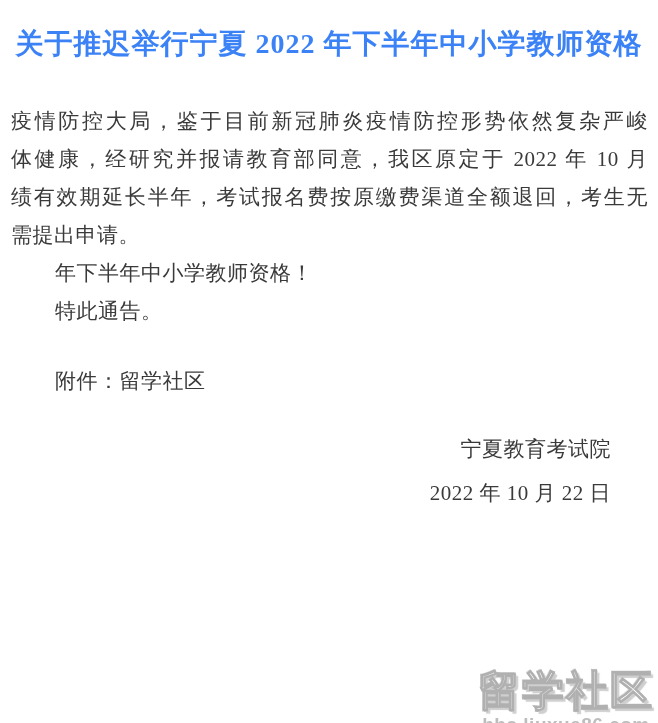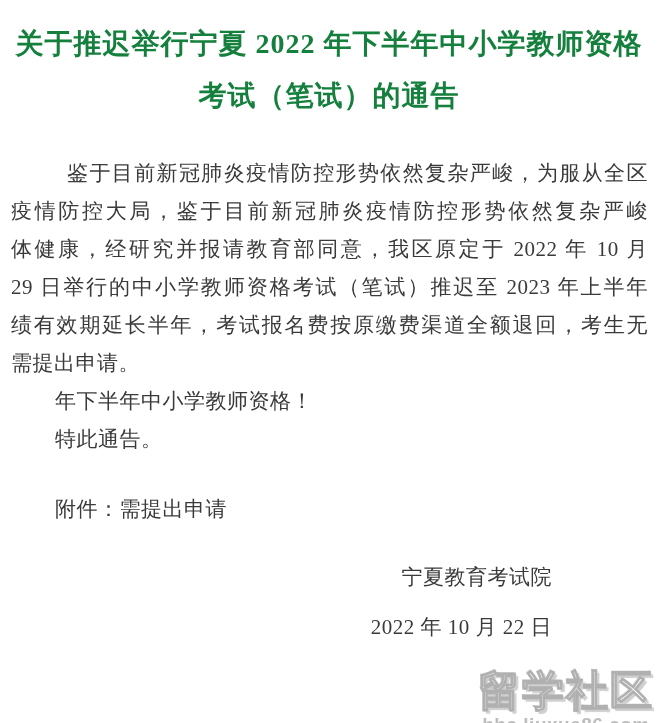--- a/index.html
+++ b/index.html
@@ -11,21 +11,21 @@
     font-family: "Liberation Serif", "DejaVu Serif", serif;
   }
   .page { position: relative; width: 658px; height: 723px; }
 
   .title { margin: 18px 0 0 0; padding: 0; }
   .title-line {
     text-align: center;
     font-size: 28px;
     line-height: 52px;
     font-weight: bold;
-    color: #15803d;
+    color: #3b82f6;
     letter-spacing: 1px;
     white-space: nowrap;
   }
 
   .body-text {
     margin: 32px 10px 0 11px;
     font-size: 21px;
     color: #3a3a3a;
   }
   .body-text .line, .body-text .jline {
@@ -33,28 +33,28 @@
     height: 38px;
     letter-spacing: 0.5px;
   }
   .jline { text-align: justify; text-align-last: justify; white-space: nowrap; }
   .jline.first { text-indent: 56px; }
   .line.indent { text-indent: 44px; }
   .attachment { margin-top: 32px; }
 
   .signature {
     margin-top: 30px;
-    padding-right: 106px;
+    padding-right: 47px;
     text-align: right;
     font-size: 21px;
     color: #3a3a3a;
     letter-spacing: 0.5px;
   }
   .sig-line { line-height: 38px; }
-  .sig-date { margin-top: 12px; }
+  .sig-date { margin-top: 6px; }
 
   .watermark {
     position: absolute;
     right: 4px;
     bottom: 6px;
     text-align: center;
     z-index: 5;
     font-family: "Liberation Sans", "DejaVu Sans", sans-serif;
   }
   .wm-brand {
@@ -77,33 +77,30 @@
     white-space: nowrap;
   }
 </style>
 </head>
 <body>
 
 <div class="page">
 
   <div class="title">
     <div class="title-line">关于推迟举行宁夏 2022 年下半年中小学教师资格</div>
-    <div class="title-line">考试（笔试）的通告</div>
   </div>
 
   <div class="body-text">
-    <div class="jline first">鉴于目前新冠肺炎疫情防控形势依然复杂严峻，为服从全区</div>
     <div class="jline">疫情防控大局，鉴于目前新冠肺炎疫情防控形势依然复杂严峻</div>
     <div class="jline">体健康，经研究并报请教育部同意，我区原定于 2022 年 10 月</div>
-    <div class="jline">29 日举行的中小学教师资格考试（笔试）推迟至 2023 年上半年</div>
     <div class="jline">绩有效期延长半年，考试报名费按原缴费渠道全额退回，考生无</div>
     <div class="line">需提出申请。</div>
     <div class="line indent">年下半年中小学教师资格！</div>
     <div class="line indent">特此通告。</div>
-    <div class="line indent attachment">附件：需提出申请</div>
+    <div class="line indent attachment">附件：留学社区</div>
   </div>
 
   <div class="signature">
     <div class="sig-line">宁夏教育考试院</div>
     <div class="sig-line sig-date">2022 年 10 月 22 日</div>
   </div>
 
   <div class="watermark">
     <div class="wm-brand">留学社区</div>
     <div class="wm-url">bbs.liuxue86.com</div>

